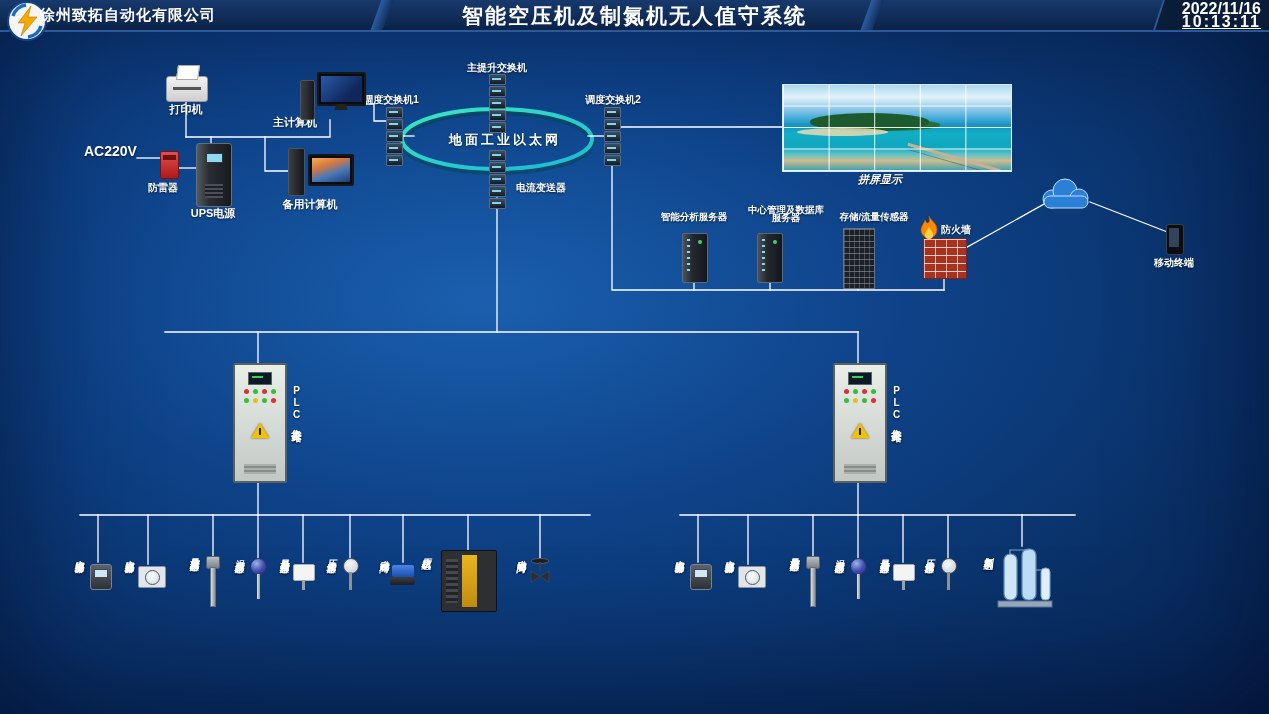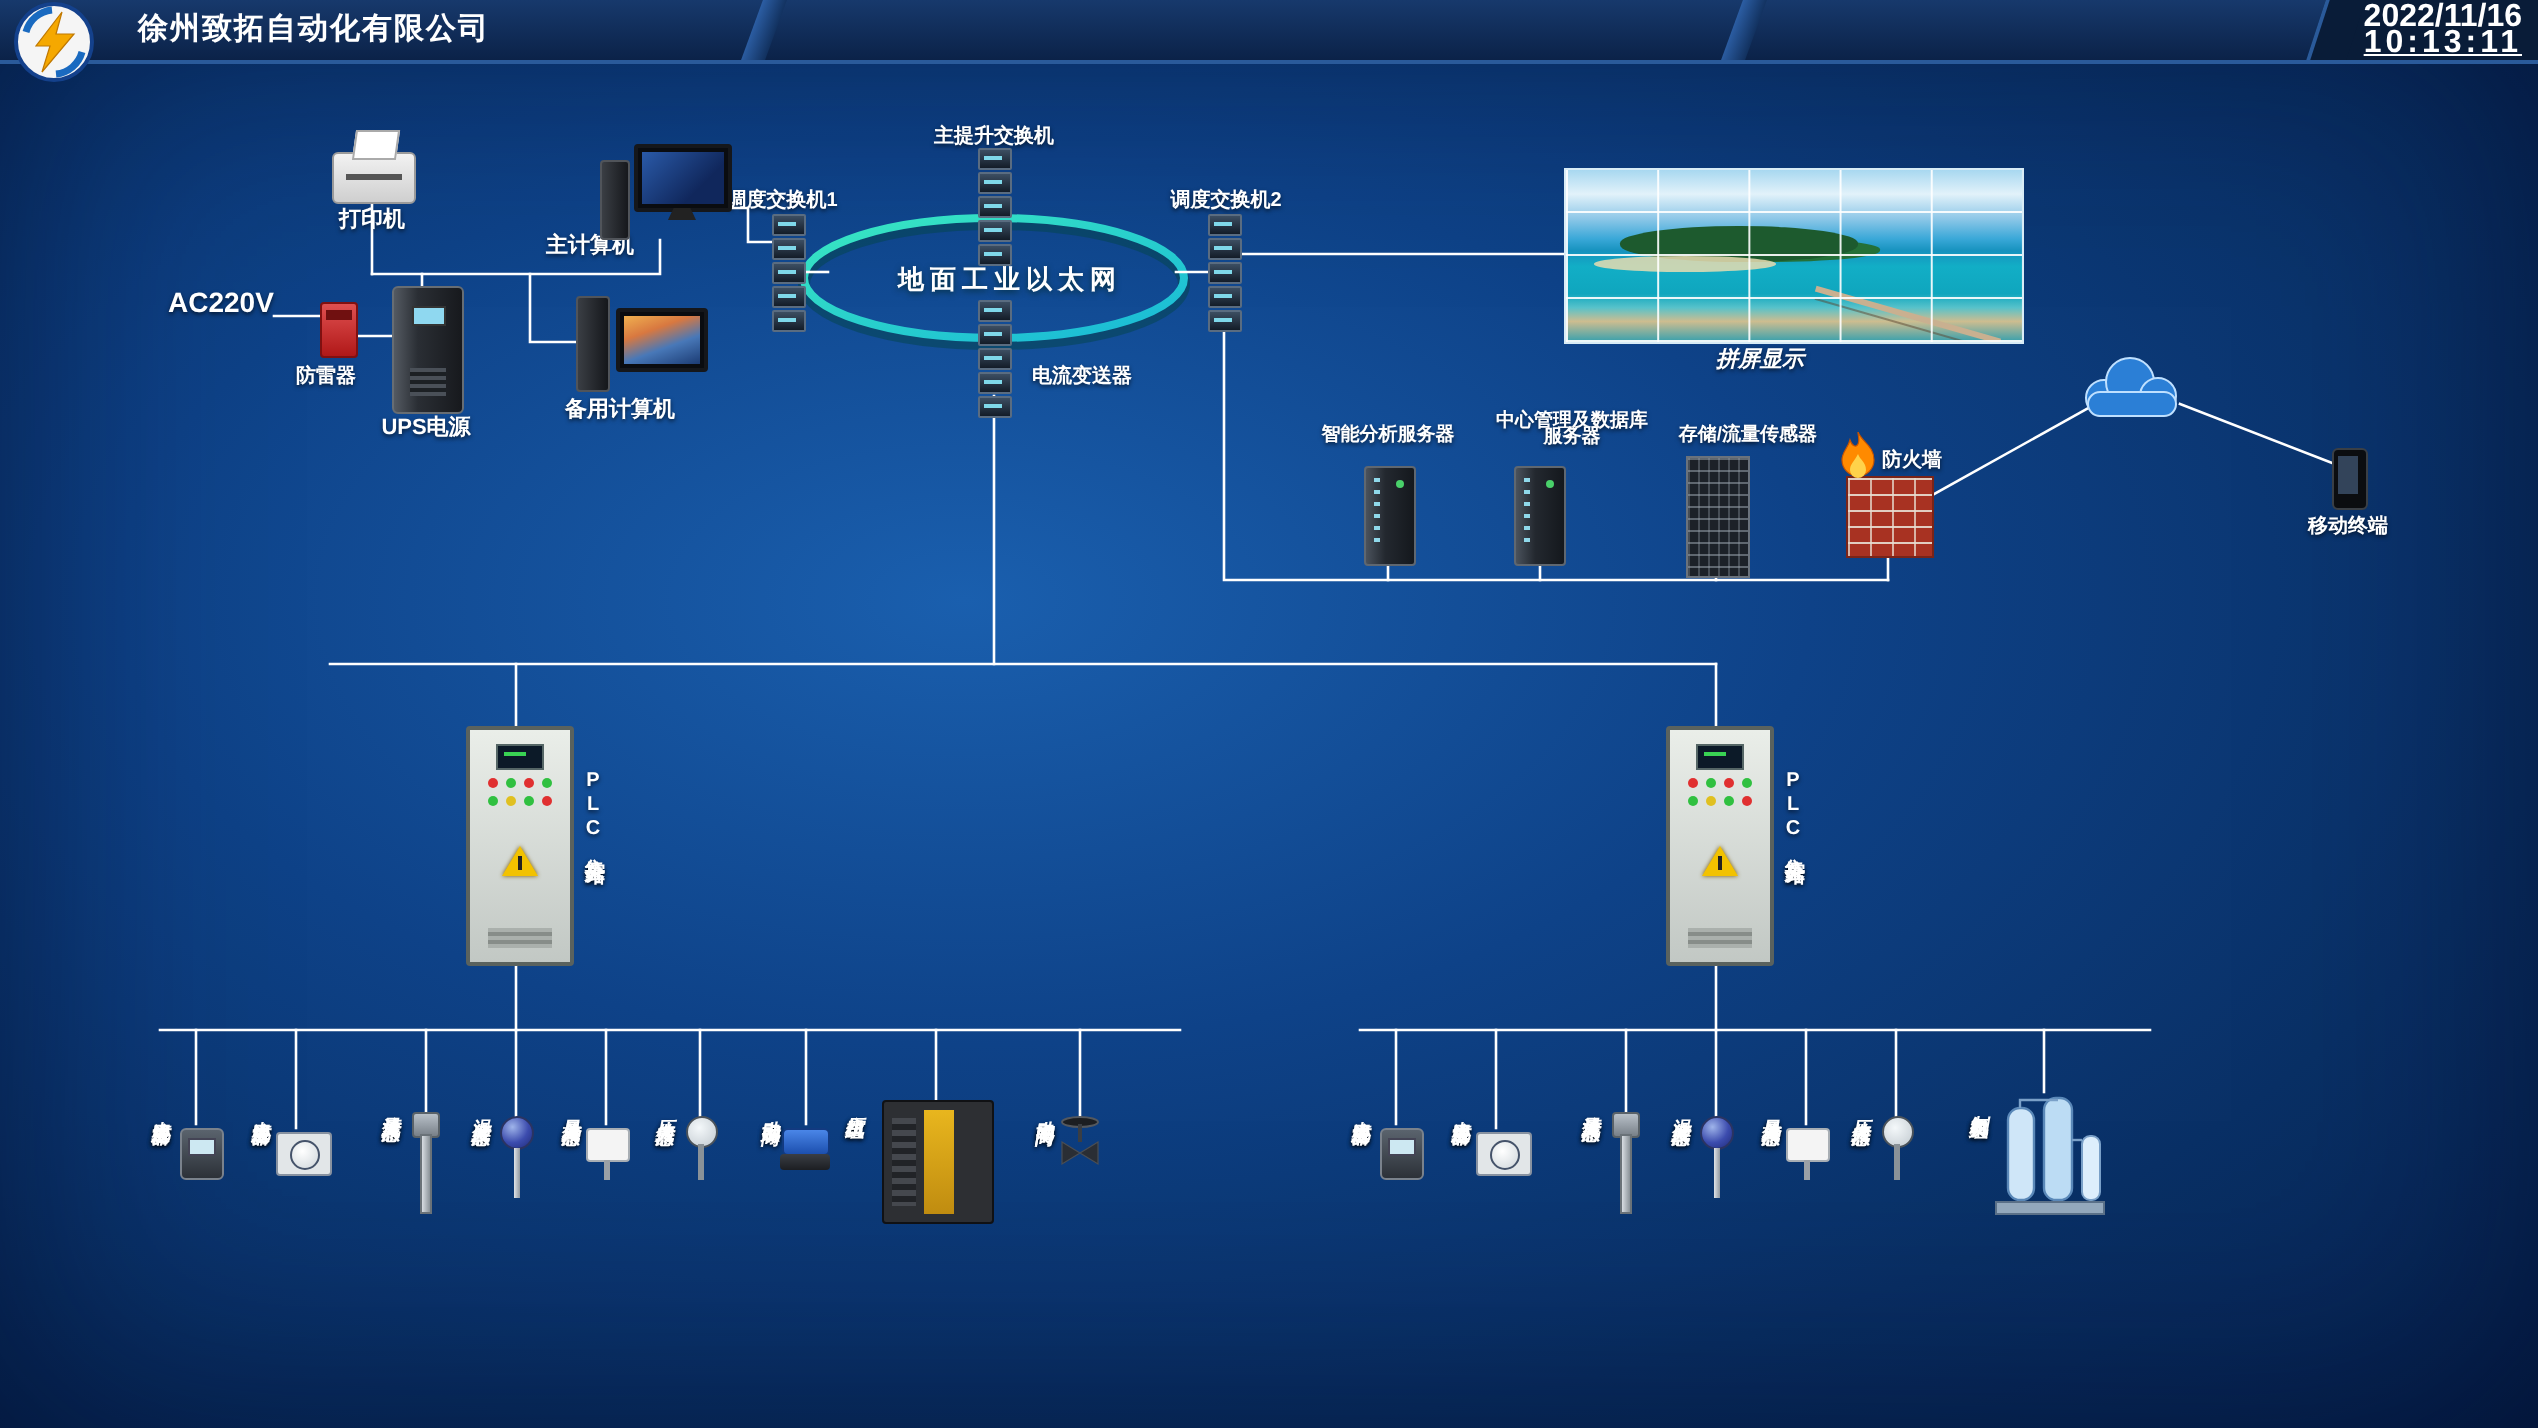--- a/index.html
+++ b/index.html
@@ -12,21 +12,21 @@
   }
   
   .header{position:absolute;left:0;top:0;width:100%;height:30px;
     background:linear-gradient(180deg,#17396c,#0b2248);
     border-bottom:2px solid #2a5a9a;z-index:6;}
   .hdr-accent{position:absolute;top:0;width:12px;height:30px;background:linear-gradient(90deg,#2e62aa,#123260);transform:skewX(-20deg);opacity:.9;}
   .hdr-accent.a1{left:376px;} .hdr-accent.a2{left:866px;}
   .dt-panel{position:absolute;right:0;top:0;width:102px;height:30px;background:#091c38;}
   .dt-panel::before{content:"";position:absolute;left:-9px;top:0;width:18px;height:30px;background:#091c38;transform:skewX(-18deg);border-left:2px solid #2a5a9a;}
   .logo{position:absolute;left:7px;top:1px;width:40px;height:40px;z-index:7;}
-  .company{position:absolute;left:69px;top:0;height:30px;line-height:30px;font-size:15px;font-weight:bold;color:#fff;letter-spacing:1px;z-index:7;}
+  .company{position:absolute;left:40px;top:0;height:30px;line-height:30px;font-size:15px;font-weight:bold;color:#fff;letter-spacing:1px;z-index:7;}
   .title{position:absolute;left:50%;transform:translateX(-50%);top:2px;font-size:21px;font-weight:bold;color:#fff;letter-spacing:2px;z-index:7;white-space:nowrap;}
   .datetime{position:absolute;right:8px;top:2px;text-align:right;font-size:16px;font-weight:bold;line-height:13px;z-index:7;}
   .datetime .t{letter-spacing:2px;text-decoration:underline;}
   
   .lbl{position:absolute;color:#fff;font-weight:bold;font-size:11px;text-align:center;text-shadow:0 1px 2px rgba(0,0,0,.65);white-space:nowrap;}
   .lbl.sm{font-size:10px;} .lbl.xs{font-size:9.5px;} .lbl.big{font-size:14px;}
   .lbl.italic{font-style:italic;}
   .vlabel{position:absolute;color:#fff;font-weight:bold;font-size:10px;writing-mode:vertical-rl;text-orientation:upright;letter-spacing:1px;line-height:12px;text-shadow:0 1px 2px rgba(0,0,0,.65);}
   .dev-label{transform:skewX(-10deg);font-size:9.5px;}
   .ring-label{position:absolute;left:420px;top:131px;width:170px;text-align:center;font-size:13px;font-weight:bold;letter-spacing:3px;text-shadow:0 1px 3px rgba(0,40,40,.8);}
@@ -119,20 +119,21 @@
   </div>
   <div class="logo">
     <svg class="icon-svg" width="40" height="40" viewBox="0 0 40 40">
       <circle cx="20" cy="20" r="19" fill="#f5f5f5" stroke="#14418c" stroke-width="2"></circle>
       <path d="M6 15 A15 15 0 0 1 19 4" stroke="#1a6ac0" stroke-width="3.5" fill="none"></path>
       <path d="M34 25 A15 15 0 0 1 21 36" stroke="#1a6ac0" stroke-width="3.5" fill="none"></path>
       <path d="M24 5 L11 22 L18 22 L14 35 L30 16 L21 16 Z" fill="#f5a800" stroke="#c07800" stroke-width="0.6"></path>
     </svg>
   </div>
   <div class="company">徐州致拓自动化有限公司</div>
+  <div class="title">智能空压机及制氮机无人值守系统</div>
   <div class="datetime">
     <div class="d">2022/11/16</div>
     <div class="t">10:13:11</div>
   </div>
 
   <svg class="wires" width="1269" height="714">
     <defs>
       <linearGradient id="ringGrad" x1="0" y1="0" x2="1" y2="1">
         <stop offset="0" stop-color="#3ae8c0"></stop>
           <stop offset="1" stop-color="#18b8d8"></stop>

